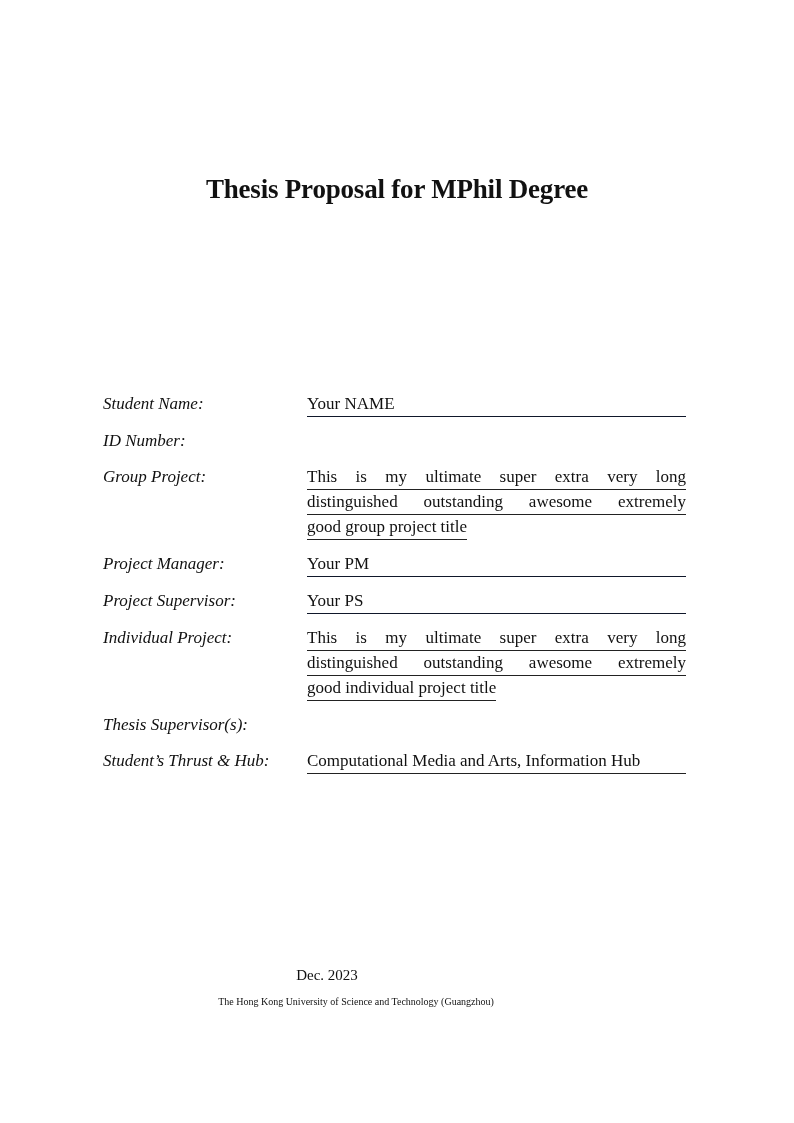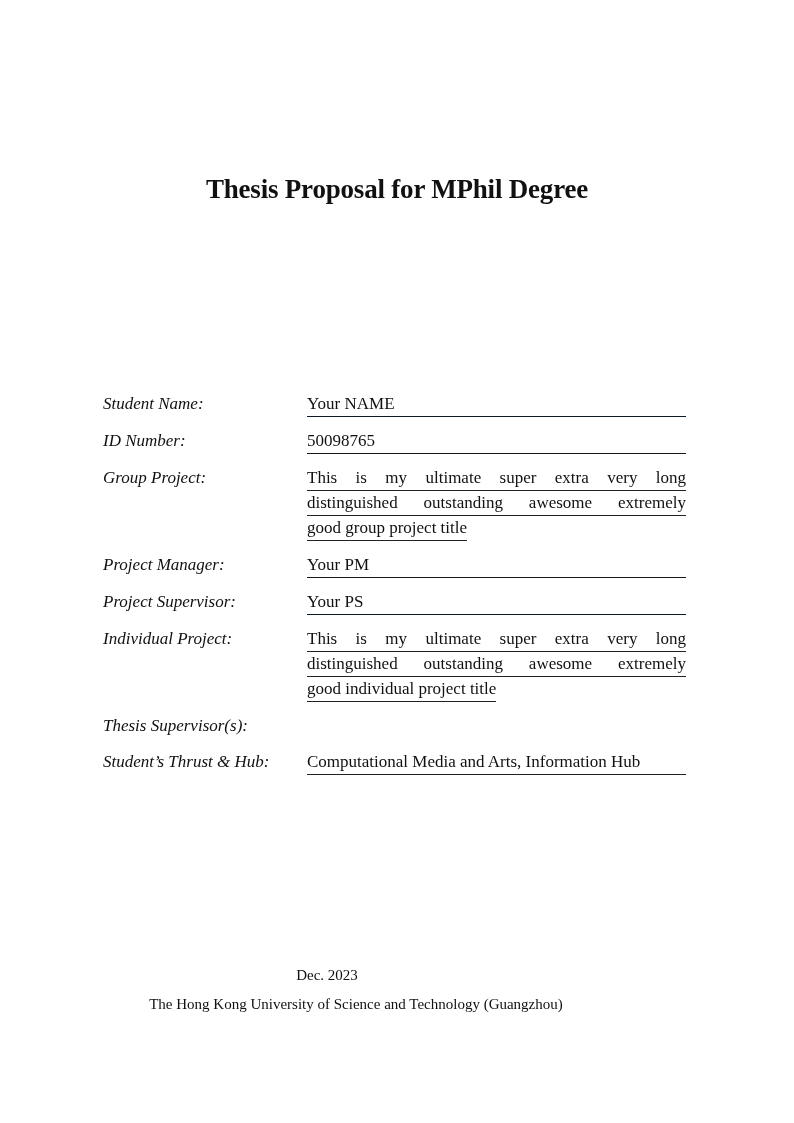--- a/index.html
+++ b/index.html
@@ -79,38 +79,37 @@
       width: 654px;
       text-align: center;
       font-size: 15px;
     }
     .footer-inst {
       position: absolute;
       top: 996px;
       left: 0;
       width: 712px;
       text-align: center;
-      font-size: 15px;
+      font-size: 10px;
     }
   </style>
 </head>
 <body>
 
 <div class="title">Thesis Proposal for MPhil Degree</div>
 
 <div class="form">
 
   <div class="row">
     <div class="label">Student Name:</div>
     <div class="value single">Your NAME</div>
   </div>
 
   <div class="row">
     <div class="label">ID Number:</div>
-    <div class="value single">50098765</div>
   </div>
 
   <div class="row">
     <div class="label">Group Project:</div>
     <div class="value multi">
       <span class="line">This is my ultimate super extra very long</span>
       <span class="line">distinguished outstanding awesome extremely</span>
       <span class="line last">good group project title</span>
     </div>
   </div>

